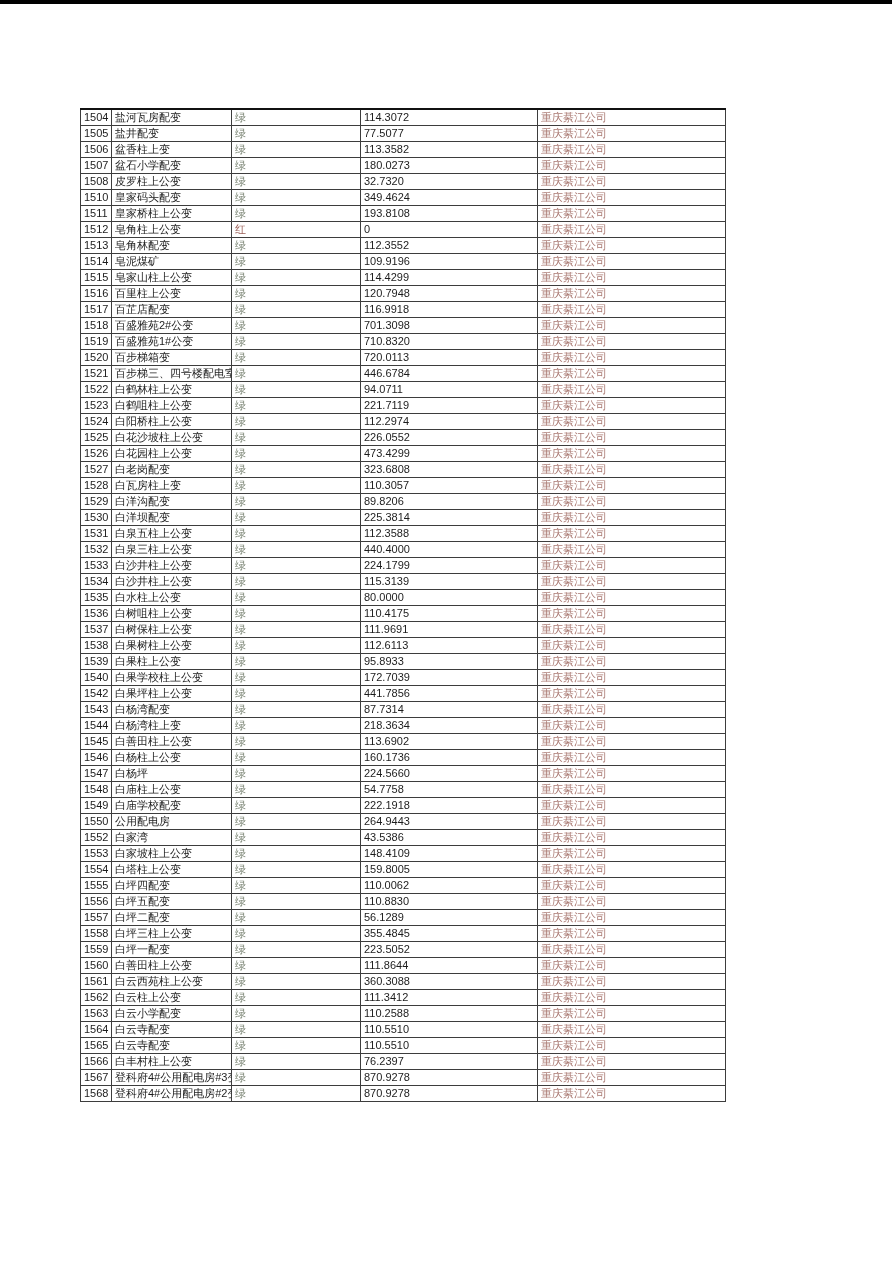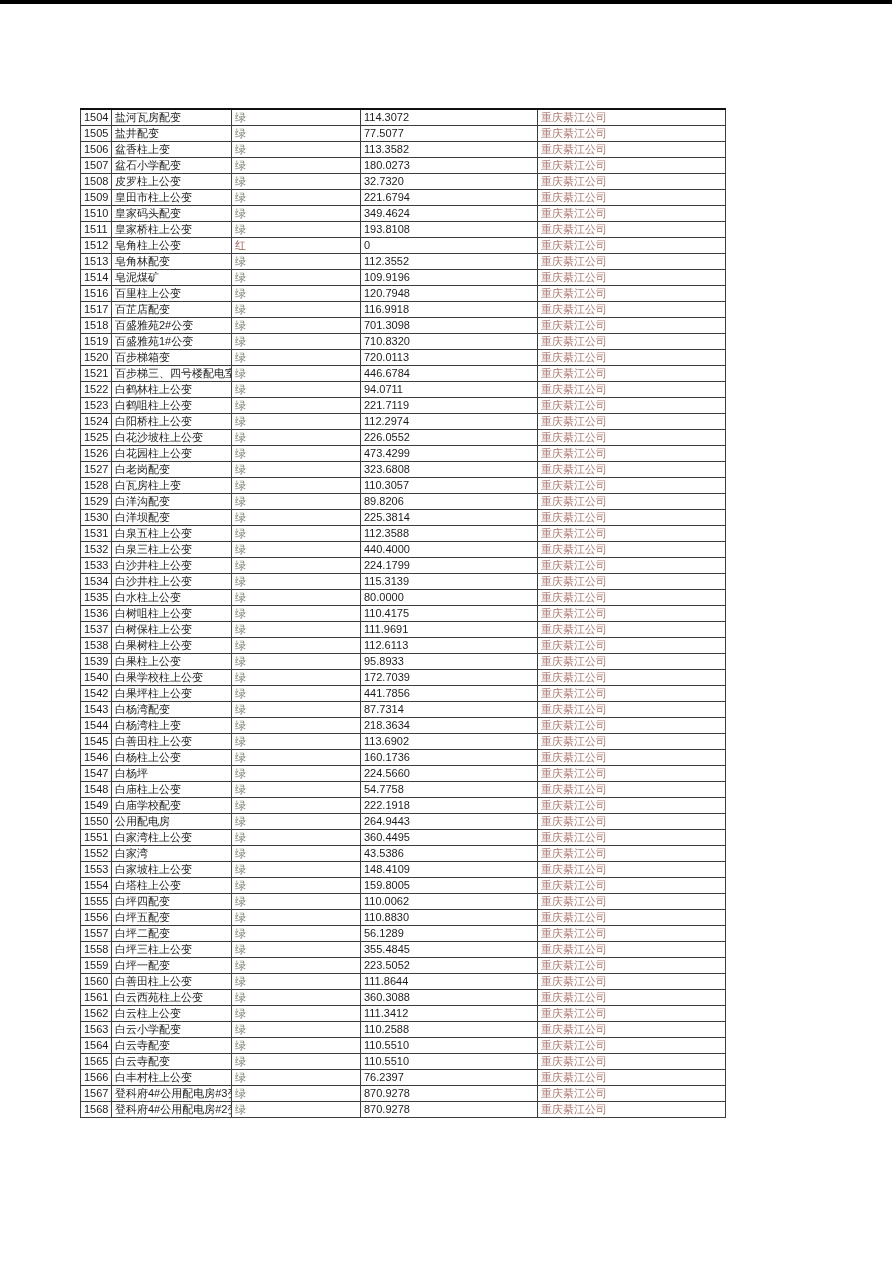--- a/index.html
+++ b/index.html
@@ -88,27 +88,20 @@
   </tr>
 
   <tr>
     <td class="c-num">1508</td>
     <td class="c-name">皮罗柱上公变</td>
     <td class="c-status" style="color: rgb(118, 128, 111);">绿</td>
     <td class="c-value">32.7320</td>
     <td class="c-company" style="color: rgb(171, 123, 116);">重庆綦江公司</td>
   </tr>
 
-  <tr>
-    <td class="c-num">1509</td>
-    <td class="c-name">皇田市柱上公变</td>
-    <td class="c-status" style="color: rgb(118, 128, 111);">绿</td>
-    <td class="c-value">221.6794</td>
-    <td class="c-company" style="color: rgb(171, 123, 116);">重庆綦江公司</td>
-  </tr>
 
   <tr>
     <td class="c-num">1510</td>
     <td class="c-name">皇家码头配变</td>
     <td class="c-status" style="color: rgb(118, 128, 111);">绿</td>
     <td class="c-value">349.4624</td>
     <td class="c-company" style="color: rgb(171, 123, 116);">重庆綦江公司</td>
   </tr>
 
   <tr>
@@ -136,20 +129,27 @@
   </tr>
 
   <tr>
     <td class="c-num">1514</td>
     <td class="c-name">皂泥煤矿</td>
     <td class="c-status" style="color: rgb(118, 128, 111);">绿</td>
     <td class="c-value">109.9196</td>
     <td class="c-company" style="color: rgb(171, 123, 116);">重庆綦江公司</td>
   </tr>
 
+  <tr>
+    <td class="c-num">1515</td>
+    <td class="c-name">皂家山柱上公变</td>
+    <td class="c-status" style="color: rgb(118, 128, 111);">绿</td>
+    <td class="c-value">114.4299</td>
+    <td class="c-company" style="color: rgb(171, 123, 116);">重庆綦江公司</td>
+  </tr>
 
   <tr>
     <td class="c-num">1516</td>
     <td class="c-name">百里柱上公变</td>
     <td class="c-status" style="color: rgb(118, 128, 111);">绿</td>
     <td class="c-value">120.7948</td>
     <td class="c-company" style="color: rgb(171, 123, 116);">重庆綦江公司</td>
   </tr>
 
   <tr>
@@ -410,27 +410,20 @@
   </tr>
 
   <tr>
     <td class="c-num">1550</td>
     <td class="c-name">公用配电房</td>
     <td class="c-status" style="color: rgb(118, 128, 111);">绿</td>
     <td class="c-value">264.9443</td>
     <td class="c-company" style="color: rgb(171, 123, 116);">重庆綦江公司</td>
   </tr>
 
-  <tr>
-    <td class="c-num">1551</td>
-    <td class="c-name">白家湾柱上公变</td>
-    <td class="c-status" style="color: rgb(118, 128, 111);">绿</td>
-    <td class="c-value">360.4495</td>
-    <td class="c-company" style="color: rgb(171, 123, 116);">重庆綦江公司</td>
-  </tr>
 
   <tr>
     <td class="c-num">1552</td>
     <td class="c-name">白家湾</td>
     <td class="c-status" style="color: rgb(118, 128, 111);">绿</td>
     <td class="c-value">43.5386</td>
     <td class="c-company" style="color: rgb(171, 123, 116);">重庆綦江公司</td>
   </tr>
 
   <tr>

